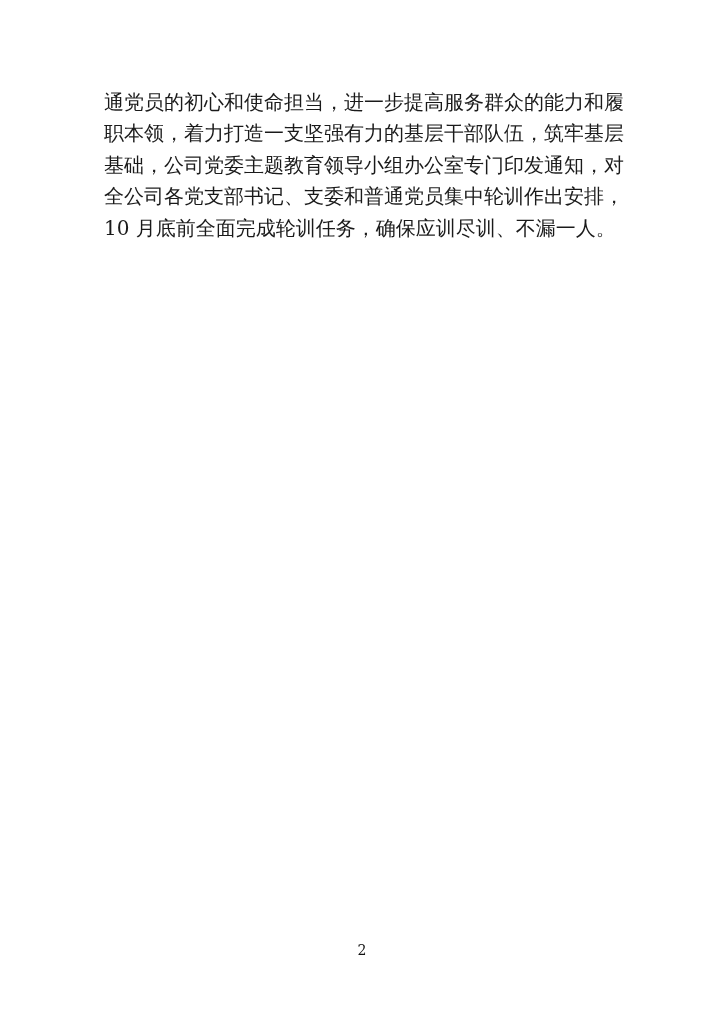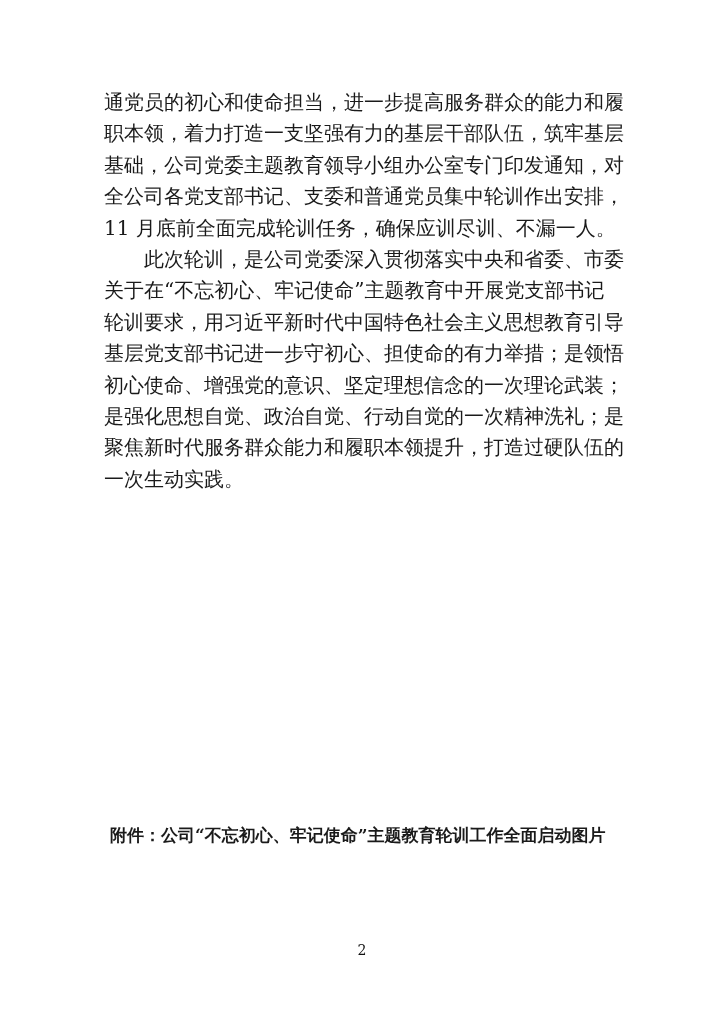--- a/index.html
+++ b/index.html
@@ -49,27 +49,18 @@
 </style>
 </head>
 <body>
 
 <div class="page">
   <main class="doc-body">
     <p class="para">通党员的初心和使命担当，进一步提高服务群众的能力和履
 职本领，着力打造一支坚强有力的基层干部队伍，筑牢基层
 基础，公司党委主题教育领导小组办公室专门印发通知，对
 全公司各党支部书记、支委和普通党员集中轮训作出安排，
-11 月底前全面完成轮训任务，确保应训尽训、不漏一人。</p>
-    <p class="para">　　此次轮训，是公司党委深入贯彻落实中央和省委、市委
-关于在“不忘初心、牢记使命”主题教育中开展党支部书记
-轮训要求，用习近平新时代中国特色社会主义思想教育引导
-基层党支部书记进一步守初心、担使命的有力举措；是领悟
-初心使命、增强党的意识、坚定理想信念的一次理论武装；
-是强化思想自觉、政治自觉、行动自觉的一次精神洗礼；是
-聚焦新时代服务群众能力和履职本领提升，打造过硬队伍的
-一次生动实践。</p>
+10 月底前全面完成轮训任务，确保应训尽训、不漏一人。</p>
   </main>
 
-  <div class="attachment">附件：公司“不忘初心、牢记使命”主题教育轮训工作全面启动图片</div>
 
   <div class="page-number">2</div>
 </div>
 
 </body></html>

